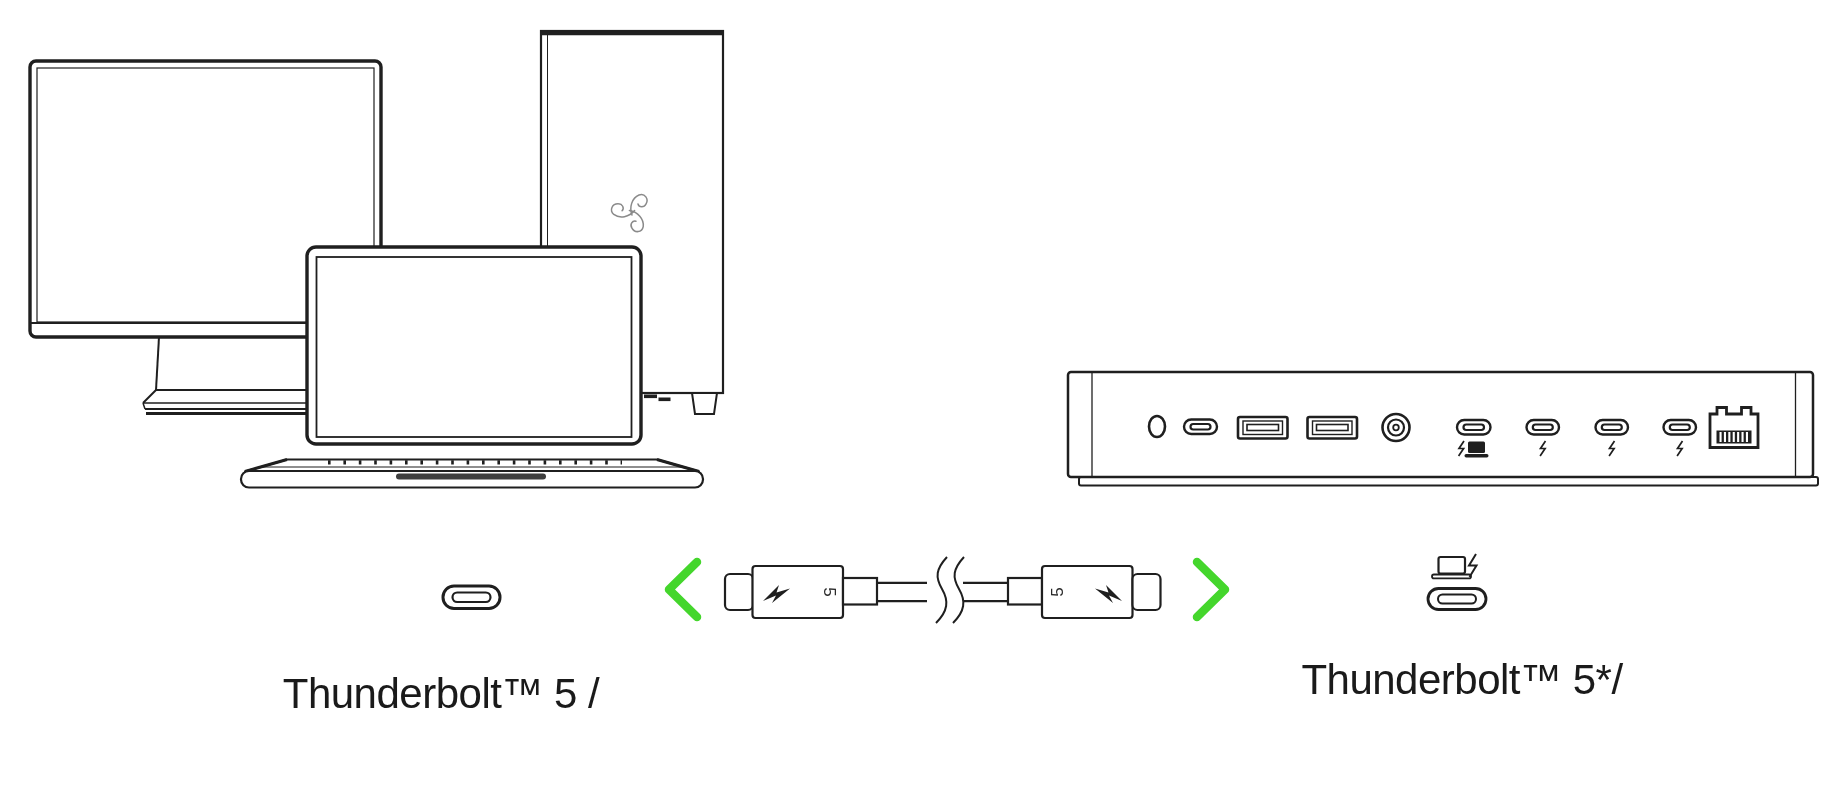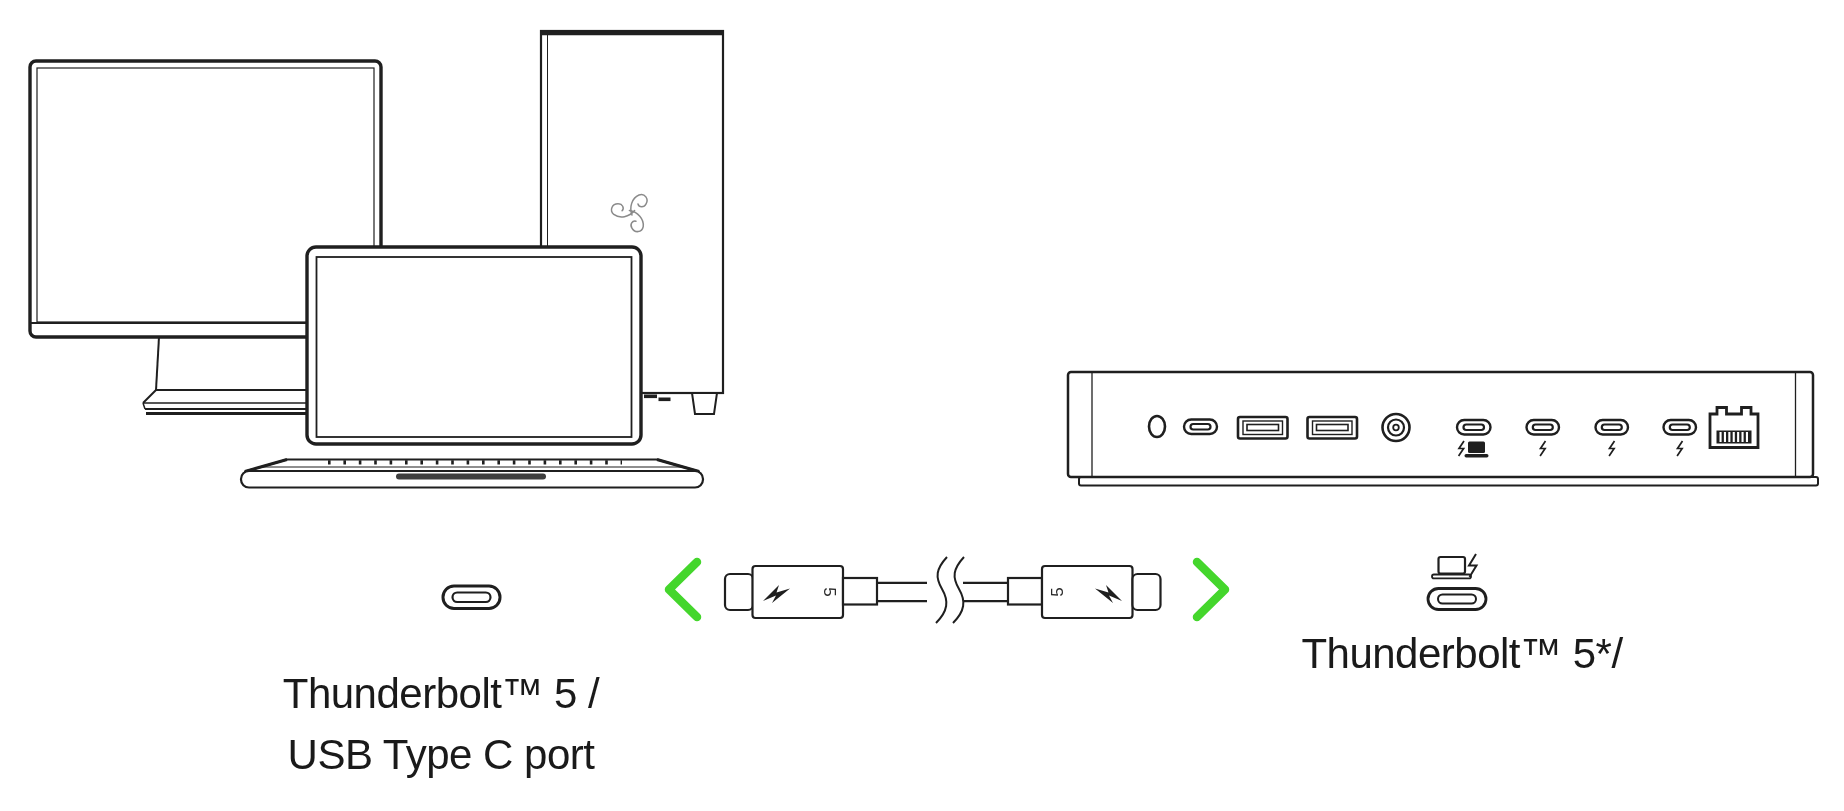--- a/index.html
+++ b/index.html
@@ -177,18 +177,17 @@
       <rect class="fw" x="1438.5" y="557" width="26.5" height="16.5" rx="2" stroke-width="2.2"></rect>
       <rect class="fw" x="1432" y="574.5" width="39" height="3.8" rx="1.9" stroke-width="1.8"></rect>
       <path class="ln" d="M1476,554 l-7,11.5 h7.5 l-7,11.5" stroke-width="2"></path>
       <rect class="ln" x="1428" y="588.5" width="58" height="21" rx="10.5" stroke-width="2.8"></rect>
       <rect class="ln" x="1438" y="594.5" width="38" height="9" rx="4.5" stroke-width="2"></rect>
     </g>
   </svg>
 
   <div class="port-label" style="left:191px; top:663px; width:500px;">
     <div>Thunderbolt™ 5 /</div>
-    <div>USB Type C port</div>
   </div>
-  <div class="port-label" style="left:1112px; top:623px; width:700px;">
+  <div class="port-label" style="left:1112px; top:649px; width:700px;">
     <div>Thunderbolt™ 5*/</div>
   </div>
 </div>
 
 </body></html>

